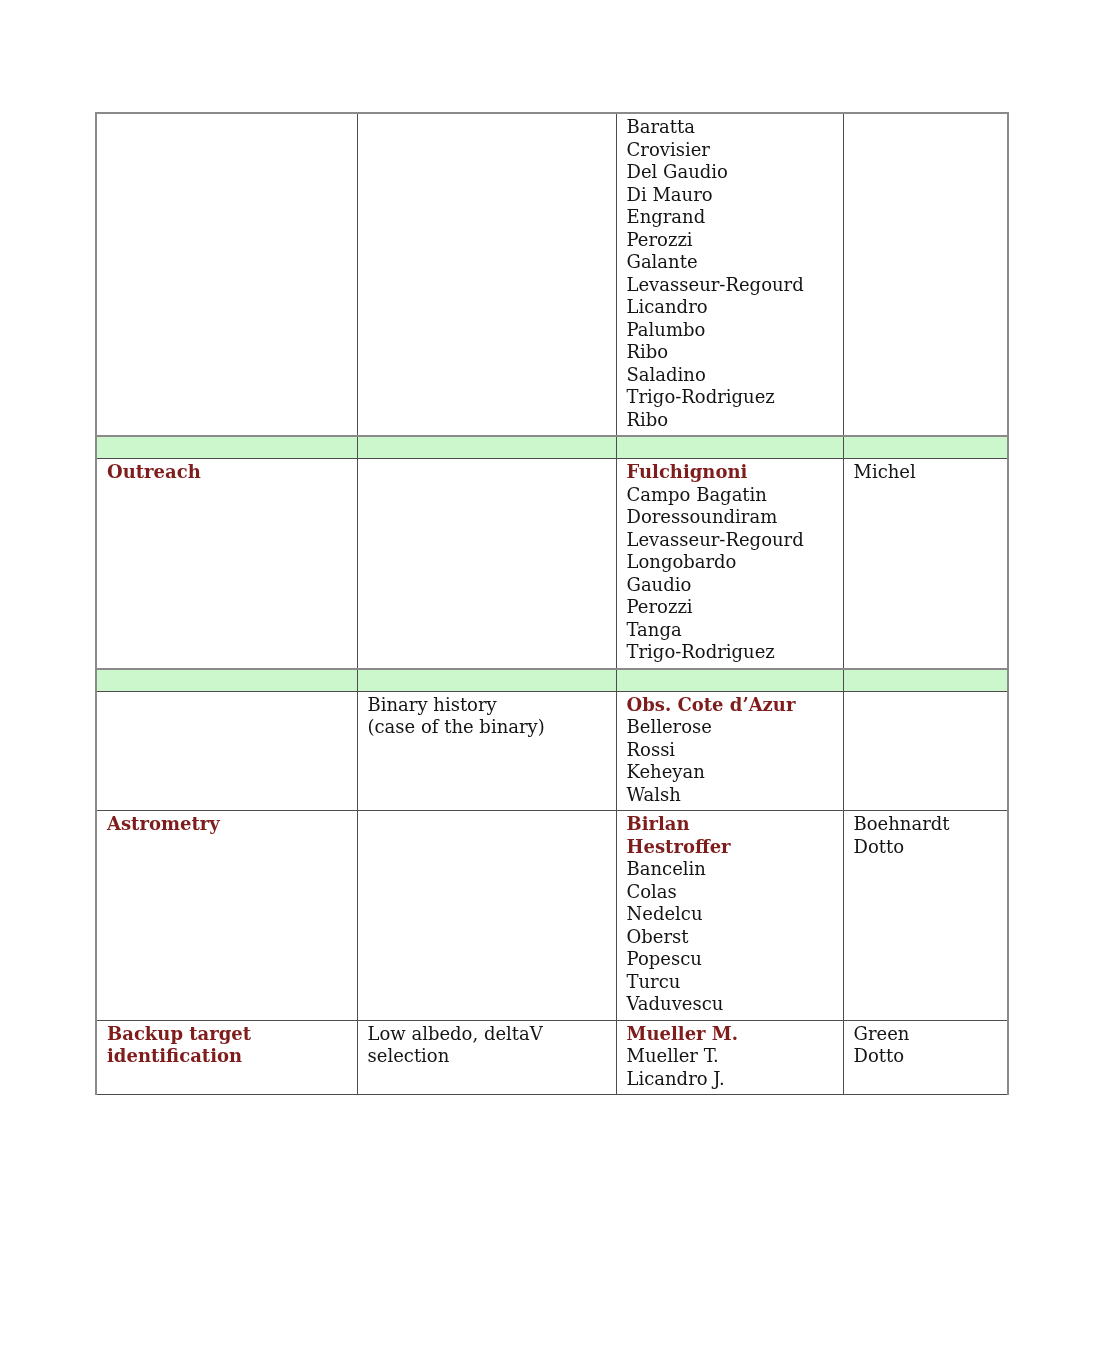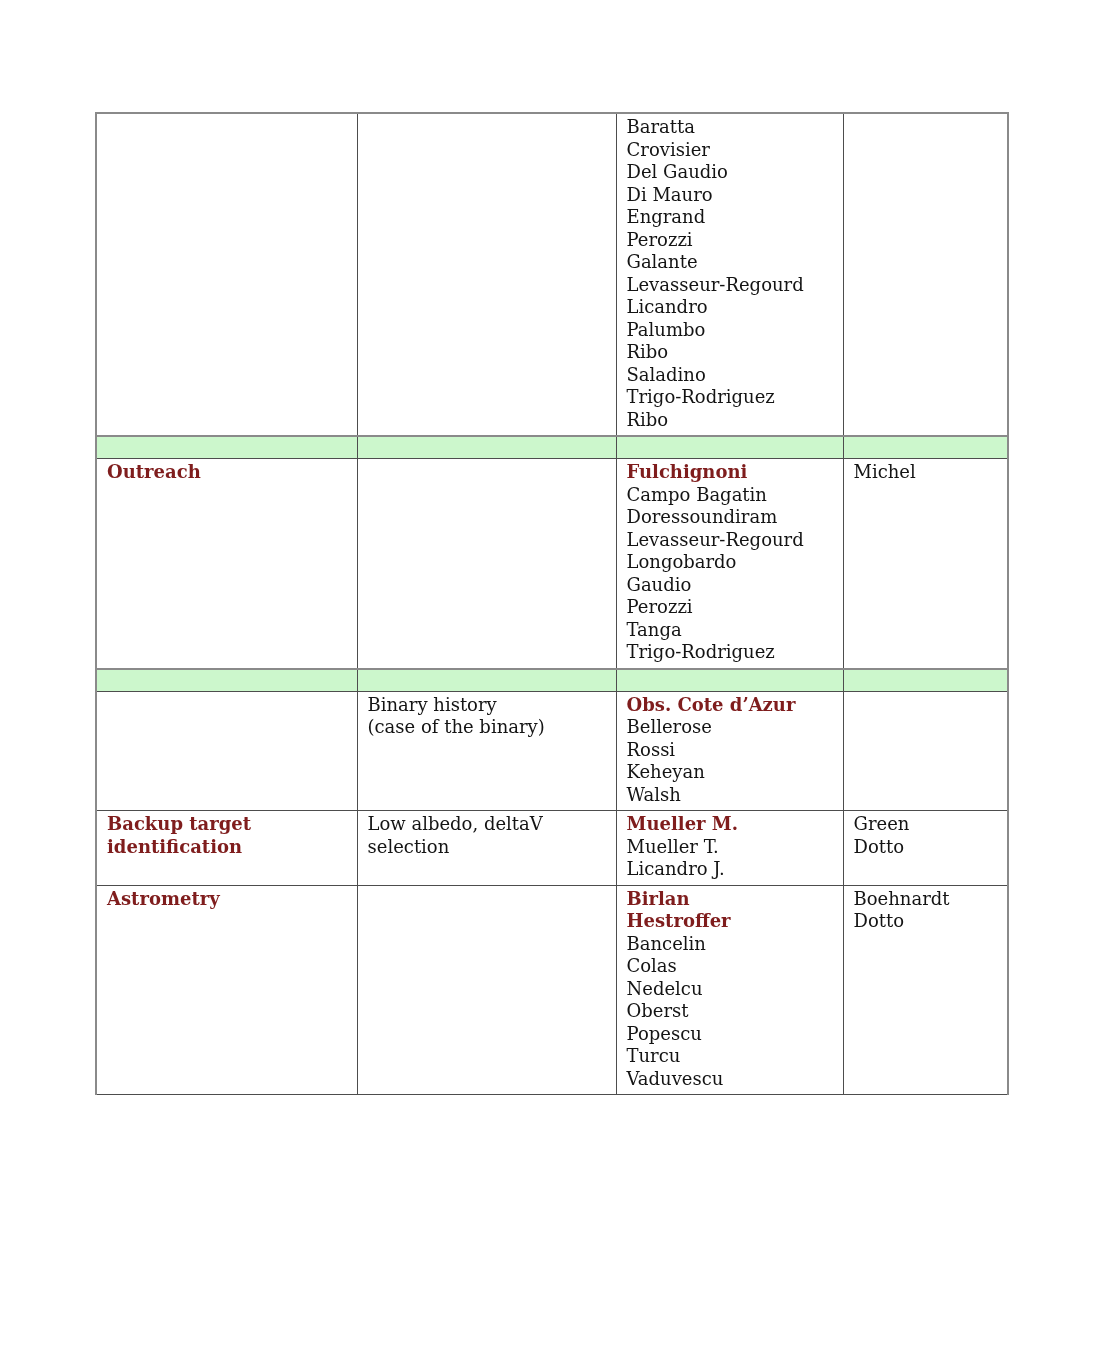--- a/index.html
+++ b/index.html
@@ -123,53 +123,53 @@
             <div class="line bold">Obs. Cote d’Azur</div>
             <div class="line">Bellerose</div>
             <div class="line">Rossi</div>
             <div class="line">Keheyan</div>
             <div class="line">Walsh</div>
           </td>
           <td></td>
         </tr>
         <tr>
           <td>
-            <div class="line bold">Backup target</div>
-            <div class="line bold">identification</div>
-          </td>
-          <td>
-            <div class="line">Low albedo, deltaV</div>
-            <div class="line">selection</div>
-          </td>
-          <td>
-            <div class="line bold">Mueller M.</div>
-            <div class="line">Mueller T.</div>
-            <div class="line">Licandro J.</div>
-          </td>
-          <td>
-            <div class="line">Green</div>
-            <div class="line">Dotto</div>
-          </td>
-        </tr>
-        <tr>
-          <td>
             <div class="line bold">Astrometry</div>
           </td>
           <td></td>
           <td>
             <div class="line bold">Birlan</div>
             <div class="line bold">Hestroffer</div>
             <div class="line">Bancelin</div>
             <div class="line">Colas</div>
             <div class="line">Nedelcu</div>
             <div class="line">Oberst</div>
             <div class="line">Popescu</div>
             <div class="line">Turcu</div>
             <div class="line">Vaduvescu</div>
           </td>
           <td>
             <div class="line">Boehnardt</div>
             <div class="line">Dotto</div>
           </td>
         </tr>
+        <tr>
+          <td>
+            <div class="line bold">Backup target</div>
+            <div class="line bold">identification</div>
+          </td>
+          <td>
+            <div class="line">Low albedo, deltaV</div>
+            <div class="line">selection</div>
+          </td>
+          <td>
+            <div class="line bold">Mueller M.</div>
+            <div class="line">Mueller T.</div>
+            <div class="line">Licandro J.</div>
+          </td>
+          <td>
+            <div class="line">Green</div>
+            <div class="line">Dotto</div>
+          </td>
+        </tr>
       </tbody>
   </table>
 </div>
 
 </body></html>

